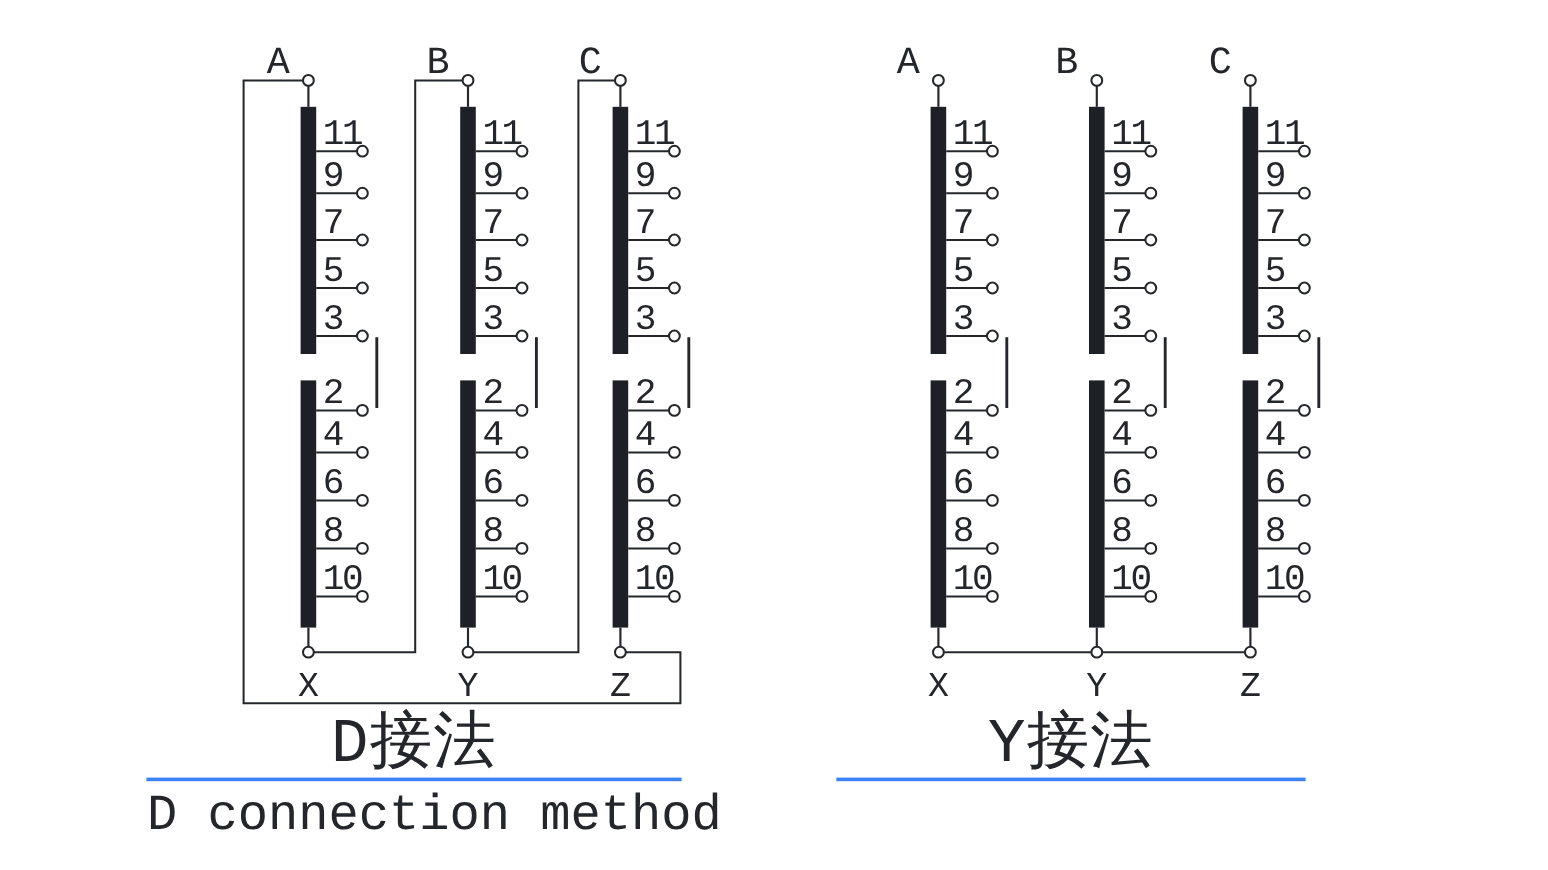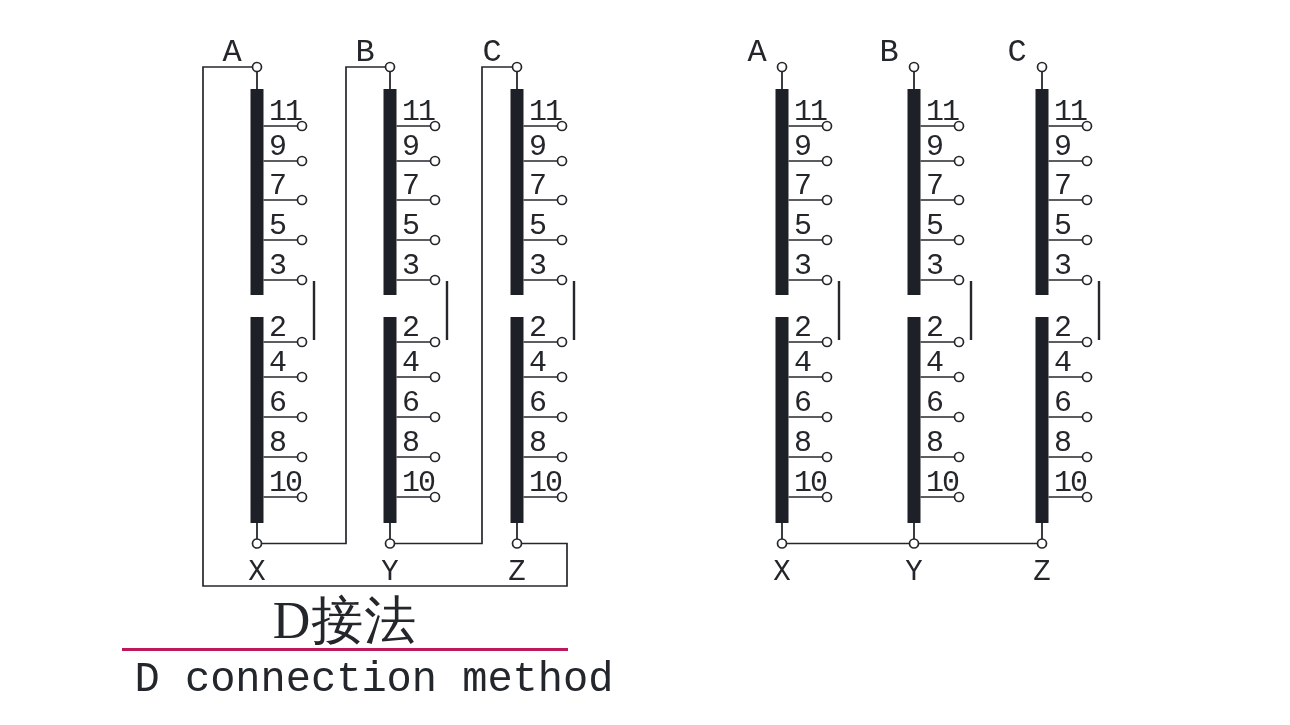--- a/index.html
+++ b/index.html
@@ -19,36 +19,36 @@
     position: absolute;
     left: 0;
     top: 0;
   }
   .cn-title {
     position: absolute;
     text-align: center;
     font-size: 52px;
     line-height: 58px;
     color: #23262b;
-    border-bottom: 3px solid #be185d;
-    font-family: Liberation Serif, serif;
+    border-bottom: 3px solid #3b82f6;
+    font-family: Liberation Mono, monospace;
     letter-spacing: 1px;
     white-space: nowrap;
   }
   .en-title {
     position: absolute;
     text-align: center;
     font-size: 42px;
     line-height: 44px;
     color: #23262b;
     font-family: "Liberation Mono", "DejaVu Sans Mono", monospace;
     white-space: nowrap;
   }
   #d-cn { left: 122px; top: 592px; width: 446px; height: 56px; }
-  #d-en { left: 124px; top: 658px; width: 500px; text-align: center; }
+  #d-en { left: 112px; top: 658px; width: 500px; text-align: center; }
   #y-cn { left: 697px; top: 592px; width: 391px; height: 56px; }
   #y-en { left: 650px; top: 658px; width: 478px; }
 </style>
 </head>
 <body>
 
 <div id="canvas">
 
   <svg id="schematic" width="1290" height="725" viewBox="0 0 1290 725">
       <g>
@@ -302,14 +302,15 @@
         <text x="1054" y="491" fill="#23262b" font-size="30" text-anchor="start" font-family="Liberation Mono, DejaVu Sans Mono, monospace" letter-spacing="-2">10</text>
         <line x1="1099" y1="281" x2="1099" y2="340" stroke="#24272c" stroke-width="2.4"></line>
         <line x1="1042" y1="523" x2="1042" y2="539" stroke="#24272c" stroke-width="1.8"></line>
         <circle cx="1042" cy="543.5" r="4.5" fill="#ffffff" stroke="#24272c" stroke-width="1.7"></circle>
         <text x="1042" y="580" fill="#23262b" font-size="29" text-anchor="middle" font-family="Liberation Mono, DejaVu Sans Mono, monospace" letter-spacing="0">Z</text>
       </g>
     </svg>
 
   <div id="d-cn" class="cn-title">D接法</div>
   <div id="d-en" class="en-title">D connection method</div>
+  <div id="y-cn" class="cn-title">Y接法</div>
 
 </div>
 
 </body></html>

